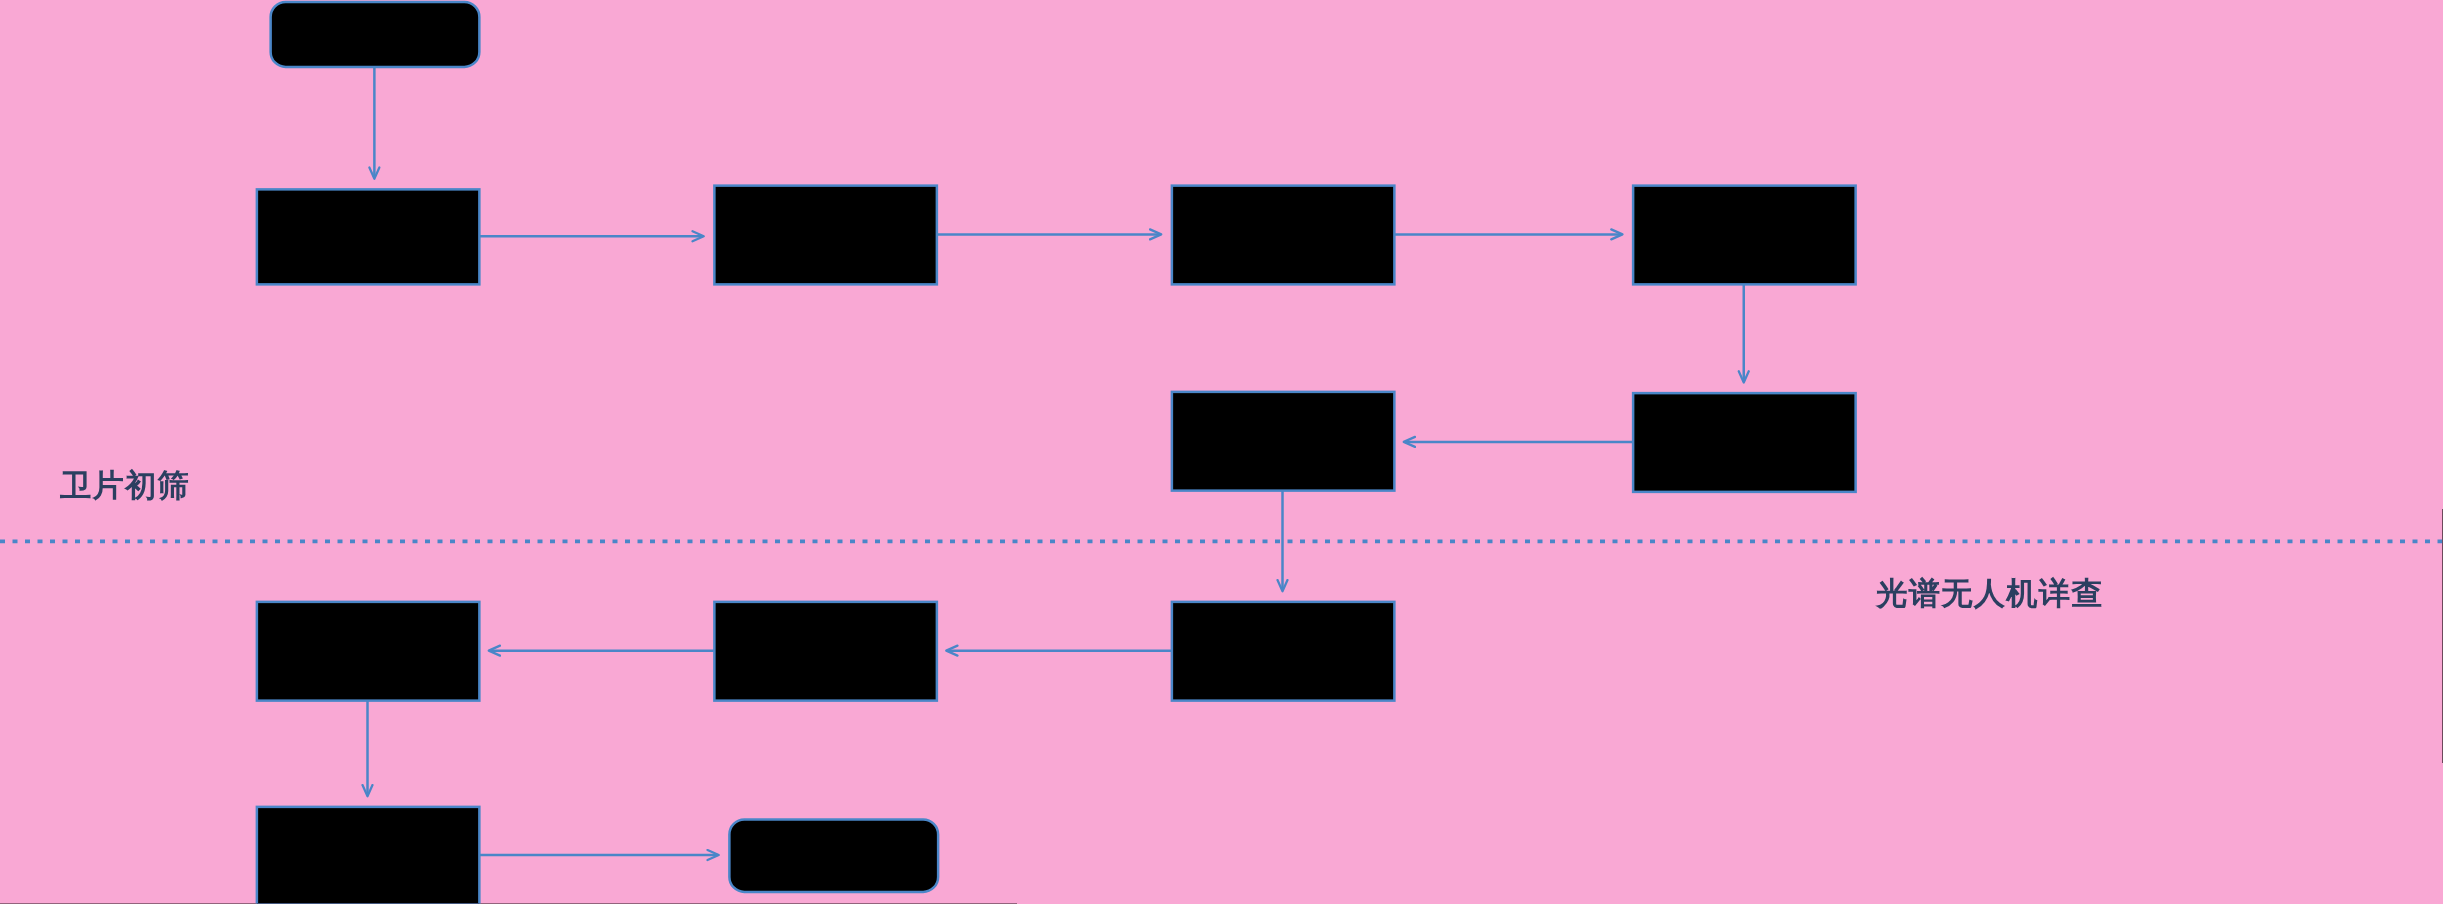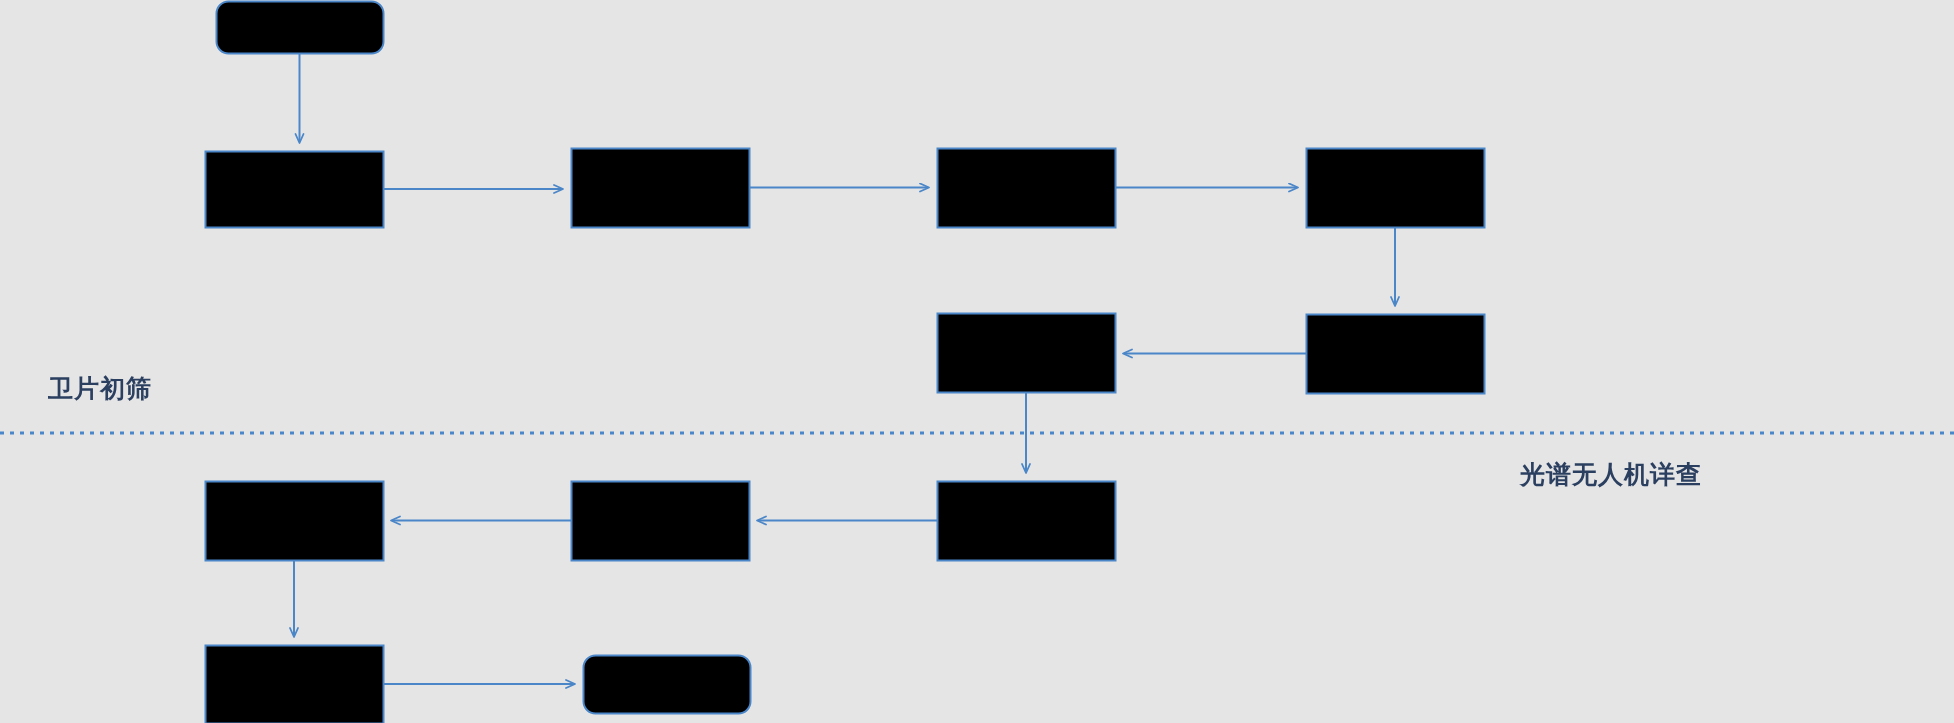--- a/index.html
+++ b/index.html
@@ -7,21 +7,21 @@
     padding: 0;
     background: #000000;
   }
   body {
     font-family: "Liberation Sans", sans-serif;
   }
   #canvas {
     position: relative;
     width: 1954px;
     height: 723px;
-    background: #e5e5e5;
+    background: #f9a8d4;
     overflow: hidden;
   }
   #canvas svg {
     position: absolute;
     top: 0;
     left: 0;
     width: 1954px;
     height: 723px;
     display: block;
   }
@@ -89,21 +89,21 @@
         <rect x="937.5" y="481.5" width="178" height="79" fill="#000000" stroke="#4a86c8" stroke-width="2"></rect>
         <rect x="571.5" y="481.5" width="178" height="79" fill="#000000" stroke="#4a86c8" stroke-width="2"></rect>
         <rect x="205.5" y="481.5" width="178" height="79" fill="#000000" stroke="#4a86c8" stroke-width="2"></rect>
         <rect x="205.5" y="645.5" width="178" height="78" fill="#000000" stroke="#4a86c8" stroke-width="2"></rect>
         <rect x="583.5" y="655.5" width="167" height="58" fill="#000000" stroke="#4a86c8" stroke-width="2" rx="12" ry="12"></rect>
       </g>
   </svg>
 
   <div id="lane-label-layer">
       <div class="lane-label" style="left: 48px; top: 372px;">卫片初筛</div>
-      <div class="lane-label" style="left: 1501px; top: 458px; margin-left: 19px;">光谱无人机详查</div>
+      <div class="lane-label" style="left: 1501px; top: 458px;">光谱无人机详查</div>
     </div>
   <div id="node-label-layer">
       <div class="node-label" style="left: 216px; top: 1px; width: 167px; height: 52px;"></div>
       <div class="node-label" style="left: 205px; top: 151px; width: 178px; height: 76px;"></div>
       <div class="node-label" style="left: 571px; top: 148px; width: 178px; height: 79px;"></div>
       <div class="node-label" style="left: 937px; top: 148px; width: 178px; height: 79px;"></div>
       <div class="node-label" style="left: 1306px; top: 148px; width: 178px; height: 79px;"></div>
       <div class="node-label" style="left: 1306px; top: 314px; width: 178px; height: 79px;"></div>
       <div class="node-label" style="left: 937px; top: 313px; width: 178px; height: 79px;"></div>
       <div class="node-label" style="left: 937px; top: 481px; width: 178px; height: 79px;"></div>

